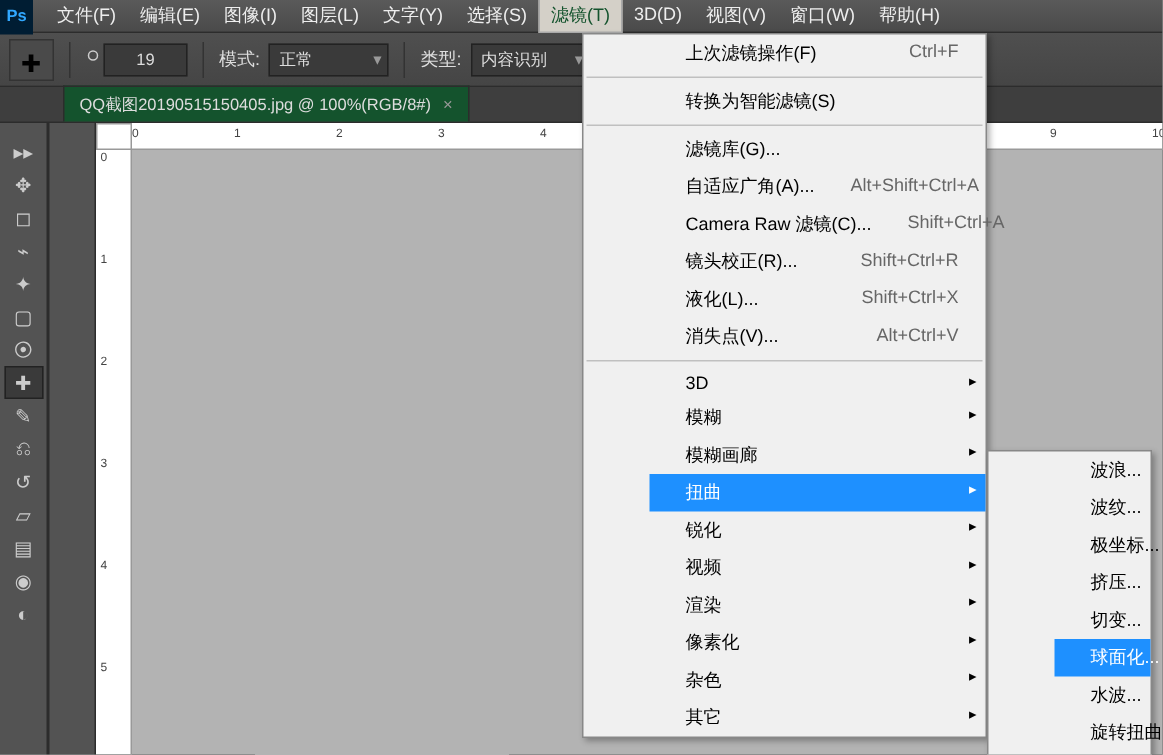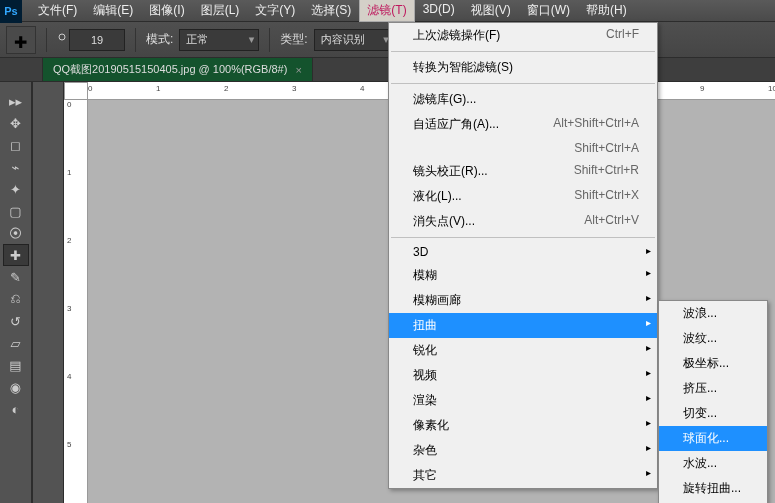--- a/index.html
+++ b/index.html
@@ -1,21 +1,21 @@
 <!DOCTYPE html>
 <html><head>
 <meta charset="utf-8">
 <style>
 * { margin: 0; padding: 0; box-sizing: border-box; font-family: "Microsoft YaHei", sans-serif; }
 body { width: 775px; height: 503px; background: #535353; overflow: hidden; position: relative; }
 .titlebar { height: 22px; background: linear-gradient(#5a5a5a,#4a4a4a); display: flex; align-items: center; border-bottom: 1px solid #2c2c2c; }
 .ps-icon { width: 22px; height: 24px; background: #001d33; color: #31a8ff; display: flex; align-items: center; justify-content: center; font-size: 11px; font-weight: bold; margin-right: 8px; }
 .menu { display: flex; }
 .menu-item { color: #eee; font-size: 12px; padding: 3px 8px; cursor: pointer; }
-.menu-item.active { background: #d4d0c8; color: #be185d; border: 1px solid #aaa; padding: 2px 7px; }
+.menu-item.active { background: #d4d0c8; color: #14532d; border: 1px solid #aaa; padding: 2px 7px; }
 .toolbar { height: 36px; background: linear-gradient(#4f4f4f,#454545); display: flex; align-items: center; padding: 0 6px; border-bottom: 1px solid #2c2c2c; gap: 6px; }
 .tool-wrap { width: 30px; height: 28px; border: 1px solid #333; background: #4a4a4a; display: flex; align-items: center; justify-content: center; }
 .sep { width: 1px; height: 24px; background: #333; margin: 0 4px; }
 .num-field { width: 56px; height: 22px; background: #3a3a3a; color: #ddd; border: 1px solid #222; font-size: 11px; display: flex; align-items: center; justify-content: center; }
 .label { color: #ddd; font-size: 12px; }
 .dropdown { height: 22px; background: #3a3a3a; color: #ddd; border: 1px solid #222; font-size: 11px; padding: 0 18px 0 6px; display: flex; align-items: center; position: relative; }
 .dropdown:after { content: "▾"; position: absolute; right: 4px; color: #999; }
 .doc-tab-bar { height: 24px; background: #3e3e3e; display: flex; align-items: flex-end; border-bottom: 1px solid #2c2c2c; padding-left: 42px; }
 .doc-tab { background: #14532d; color: #ddd; font-size: 11px; padding: 4px 10px; border: 1px solid #2c2c2c; border-bottom: none; display: flex; align-items: center; gap: 8px; }
 .doc-tab .close { color: #999; font-size: 11px; }
@@ -23,21 +23,21 @@
 .tool-column { width: 32px; background: #535353; border-right: 1px solid #2c2c2c; display: flex; flex-direction: column; align-items: center; padding-top: 8px; gap: 0; }
 .tbtn { width: 26px; height: 22px; display: flex; align-items: center; justify-content: center; color: #ccc; font-size: 13px; cursor: pointer; }
 .tbtn.active { background: #3a3a3a; border: 1px solid #222; }
 .ruler-corner { width: 24px; height: 18px; background: #fff; border: 1px solid #999; position: absolute; left: 64px; top: 82px; }
 .ruler-h { height: 18px; background: #fff; border-bottom: 1px solid #999; position: absolute; left: 88px; top: 82px; right: 0; font-size: 8px; color: #444; display: flex; align-items: flex-end; }
 .ruler-h span { position: absolute; top: 2px; }
 .ruler-v { width: 24px; background: #fff; border-right: 1px solid #999; position: absolute; left: 64px; top: 100px; bottom: 0; font-size: 8px; color: #444; }
 .ruler-v span { position: absolute; left: 3px; }
 .canvas { position: absolute; left: 88px; top: 100px; right: 0; bottom: 0; background: #b3b3b3; }
 .dropdown-menu { position: absolute; background: #f0f0f0; border: 1px solid #888; box-shadow: 2px 2px 4px rgba(0,0,0,0.3); font-size: 12px; z-index: 100; }
-.dm-item { padding: 4px 18px 4px 24px; display: flex; justify-content: space-between; gap: 24px; cursor: pointer; position: relative; white-space: nowrap; }
+.dm-item { padding: 4px 18px 4px 24px; display: flex; justify-content: space-between; gap: 24px; cursor: pointer; position: relative; white-space: nowrap; margin-left: 44px; }
 .dm-item.highlight { background: #1e90ff; color: #fff; }
 .dm-item .shortcut { color: #666; margin-left: auto; }
 .dm-sep { height: 1px; background: #c0c0c0; margin: 3px 2px; }
 .dm-arrow:after { content: "▸"; position: absolute; right: 6px; font-size: 10px; }
 .filter-menu { left: 388px; top: 22px; width: 270px; }
 .submenu { left: 658px; top: 300px; width: 110px; }
 .sb-icon { display: inline-block; width: 14px; height: 14px; }
 </style>
 </head>
 <body>
@@ -145,20 +145,21 @@
     </div>
     <div class="dm-sep"></div>
     <div class="dm-item">
       <span>滤镜库(G)...</span>
     </div>
     <div class="dm-item">
       <span>自适应广角(A)...</span>
       <span class="shortcut">Alt+Shift+Ctrl+A</span>
     </div>
     <div class="dm-item">
+      <span>Camera Raw 滤镜(C)...</span>
       <span class="shortcut">Shift+Ctrl+A</span>
     </div>
     <div class="dm-item">
       <span>镜头校正(R)...</span>
       <span class="shortcut">Shift+Ctrl+R</span>
     </div>
     <div class="dm-item">
       <span>液化(L)...</span>
       <span class="shortcut">Shift+Ctrl+X</span>
     </div>

